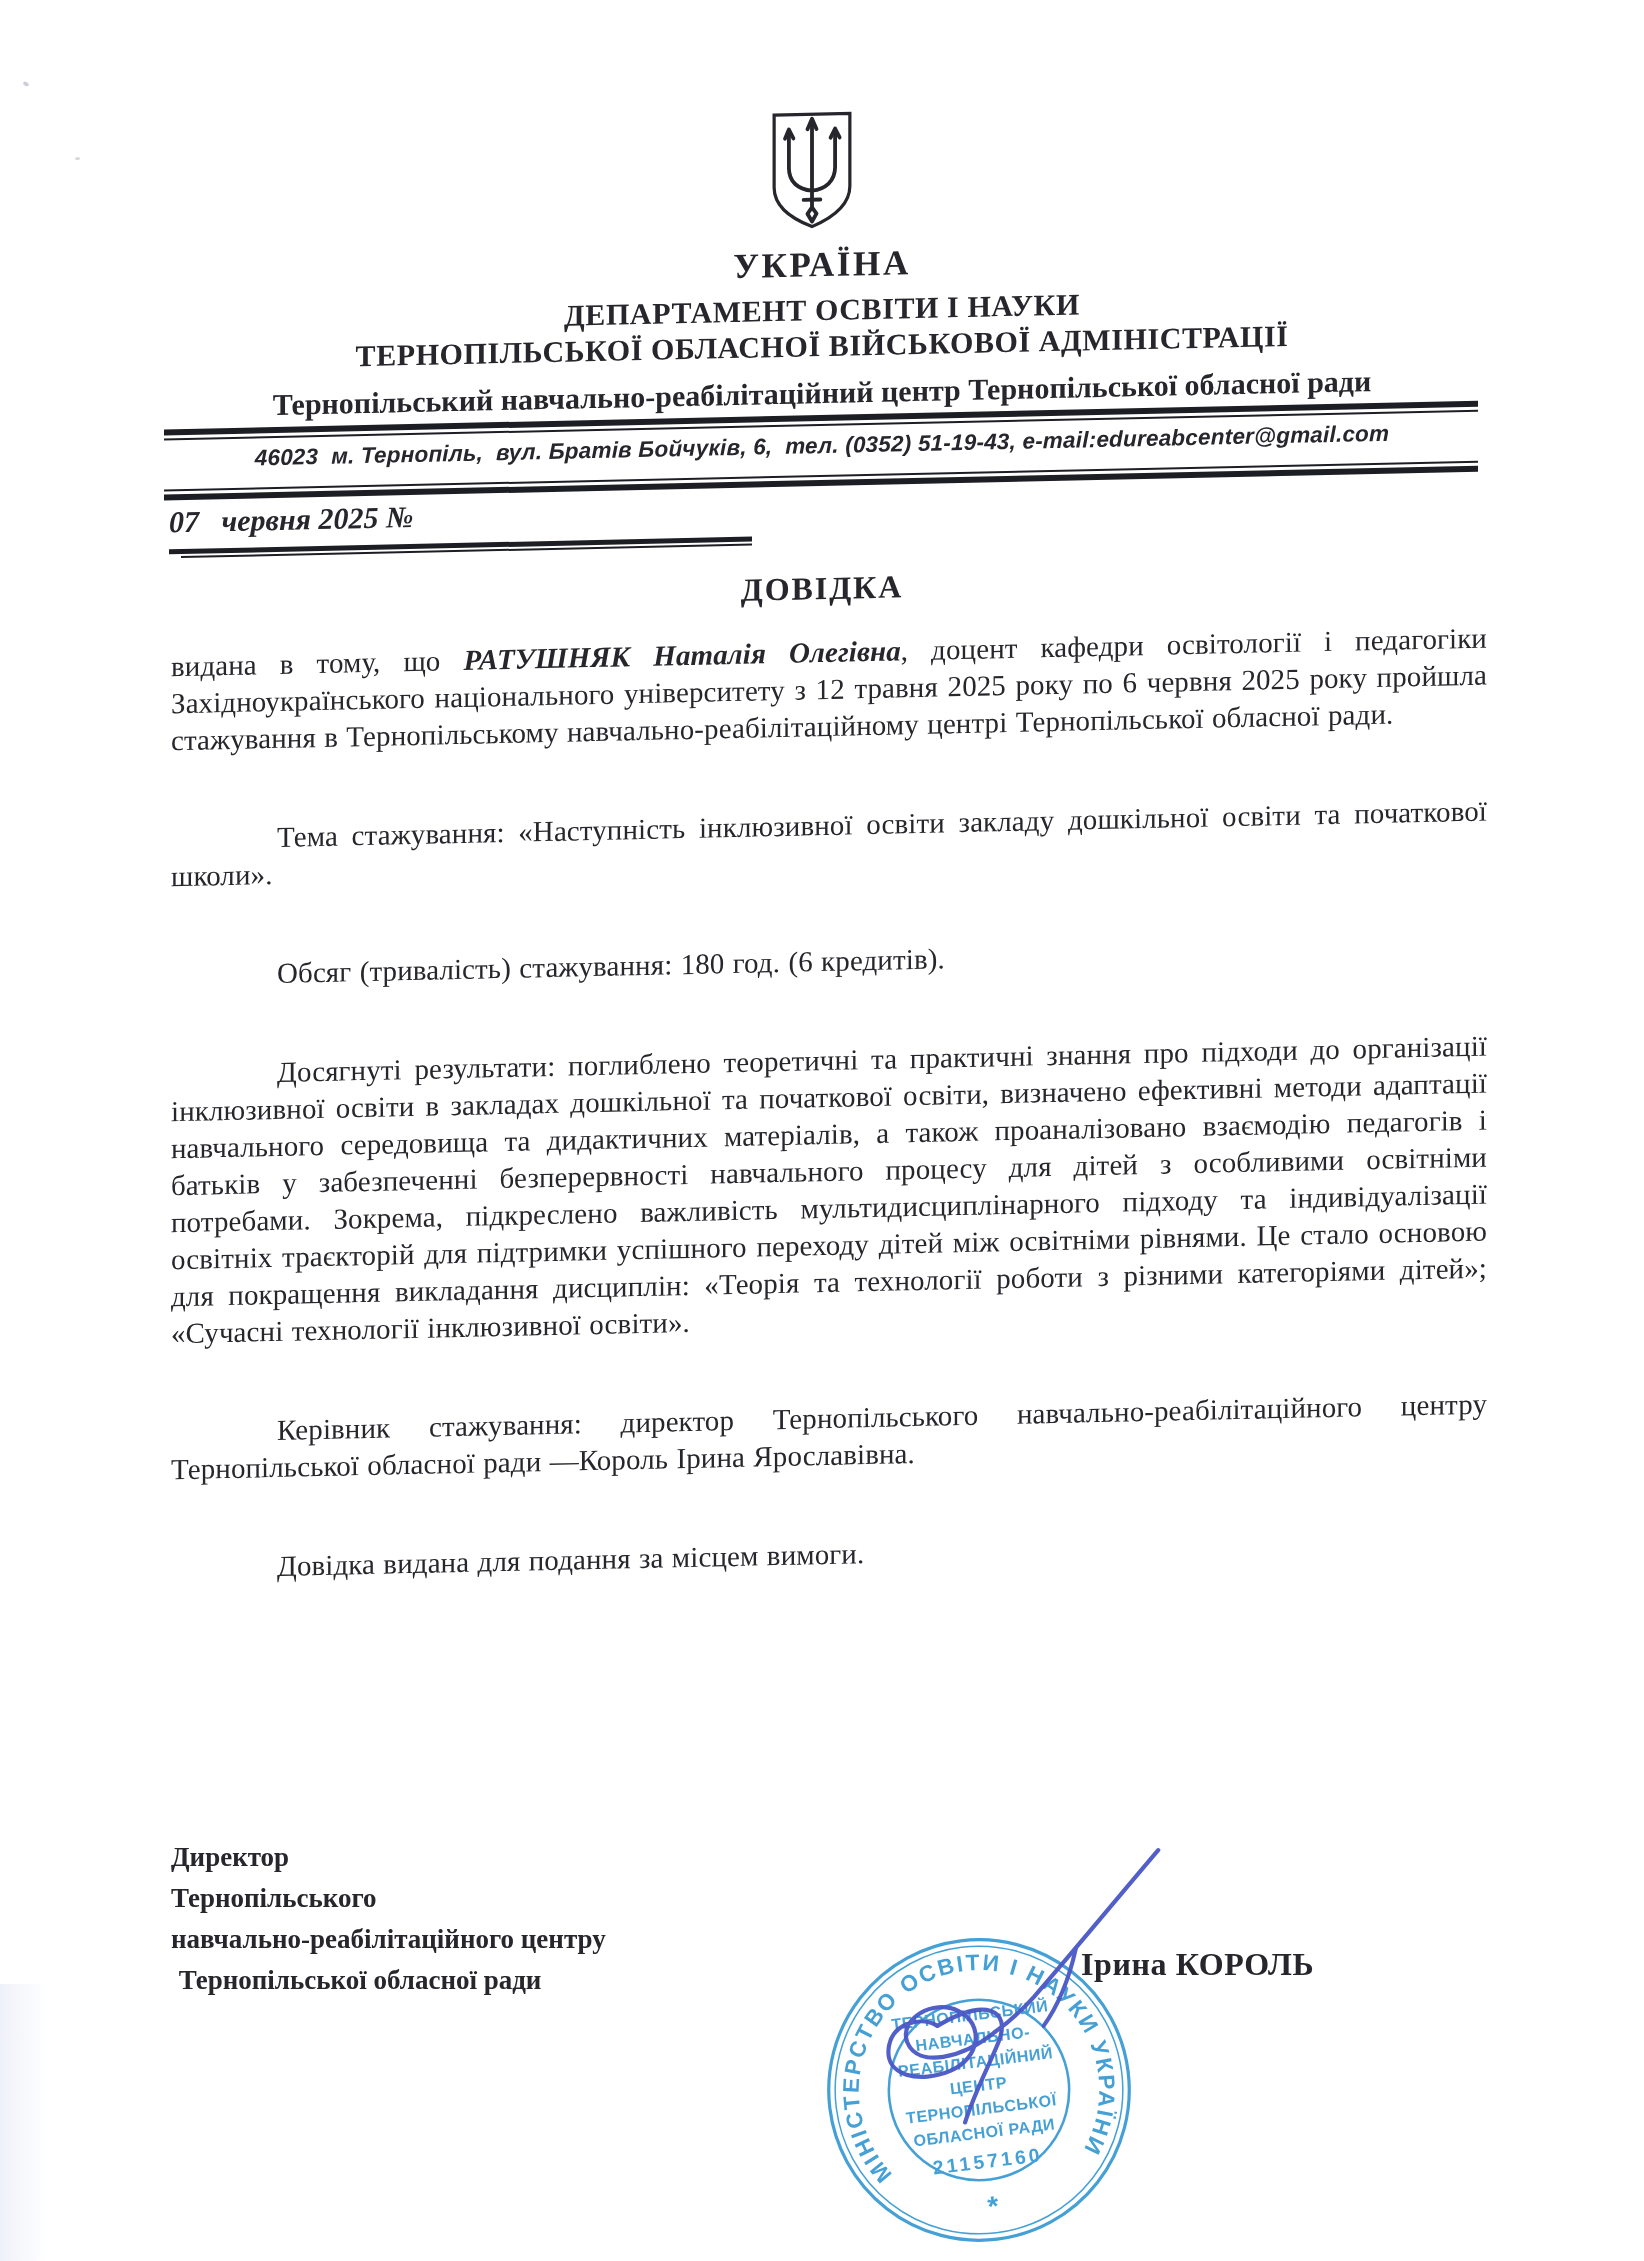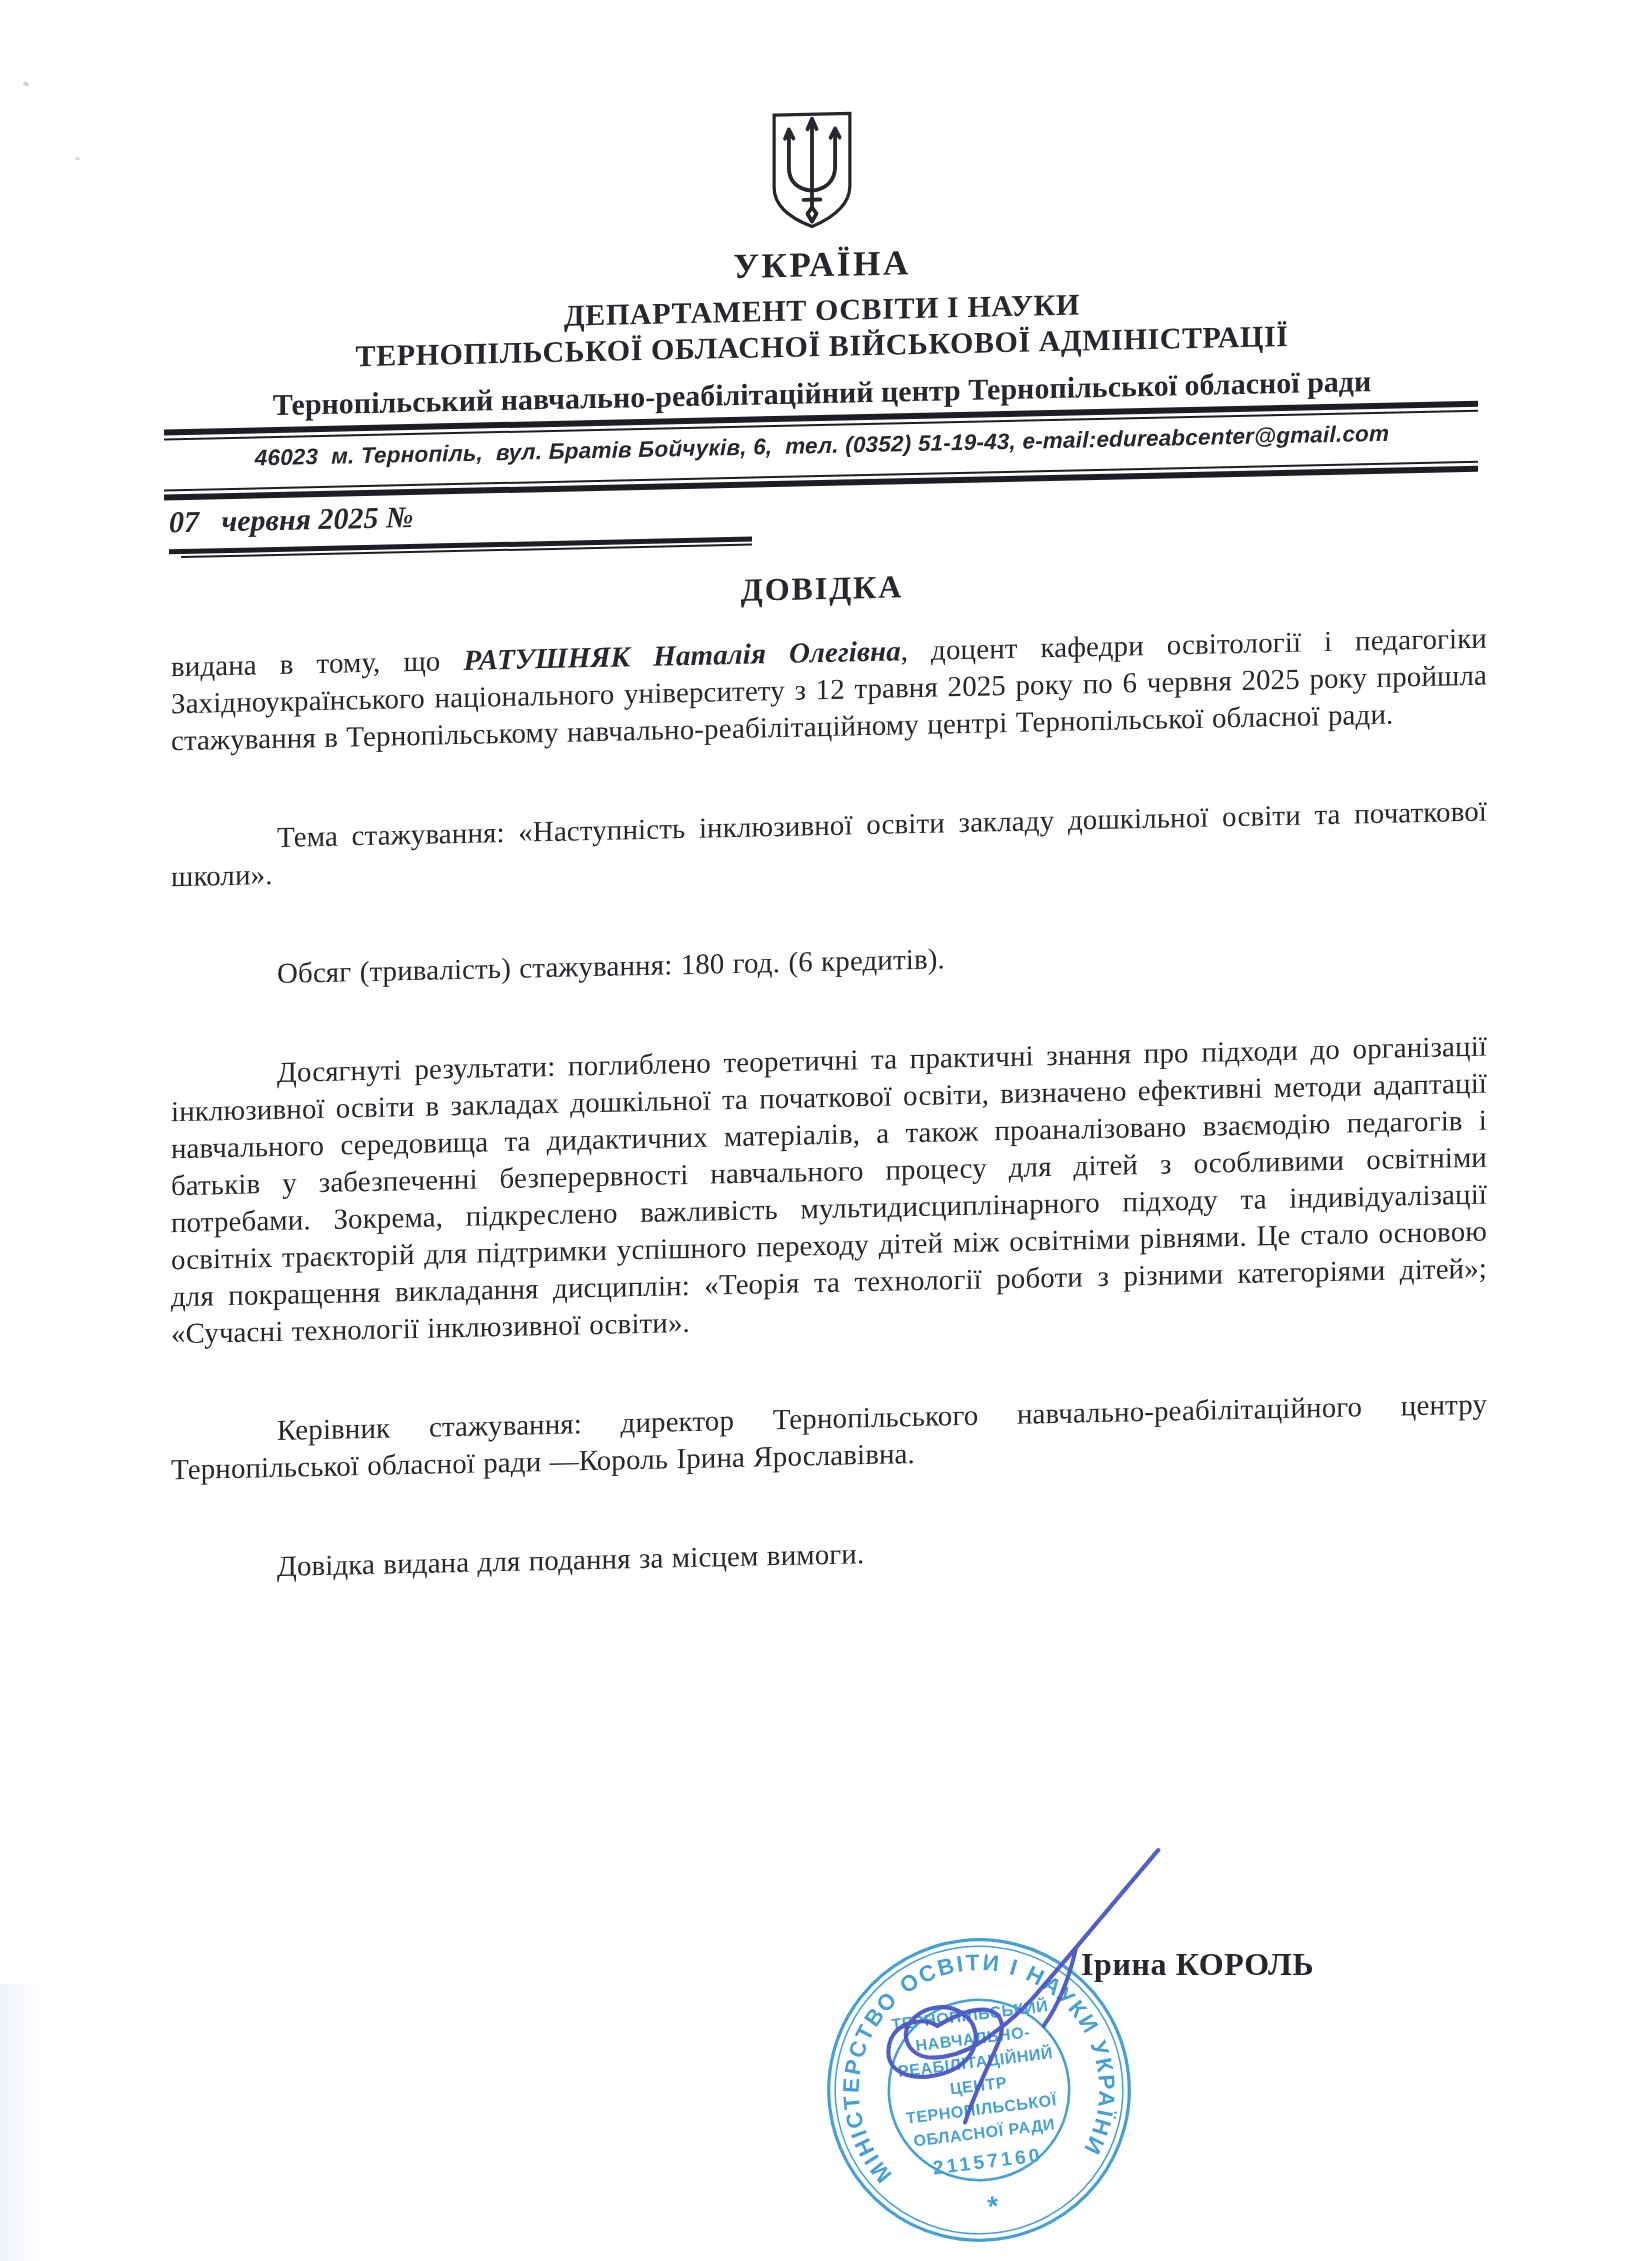--- a/index.html
+++ b/index.html
@@ -101,20 +101,26 @@
     <div class="abs bodytext">
       <p class="noindent"><span>видана в тому, що </span><span class="person-name">РАТУШНЯК Наталія Олегівна</span><span>, доцент кафедри освітології і педагогіки Західноукраїнського національного університету з 12 травня 2025 року по 6 червня 2025 року пройшла стажування в Тернопільському навчально-реабілітаційному центрі Тернопільської обласної ради.</span></p>
       <p>Тема стажування: «Наступність інклюзивної освіти закладу дошкільної освіти та початкової школи».</p>
       <p>Обсяг (тривалість) стажування: 180 год. (6 кредитів).</p>
       <p>Досягнуті результати: поглиблено теоретичні та практичні знання про підходи до організації інклюзивної освіти в закладах дошкільної та початкової освіти, визначено ефективні методи адаптації навчального середовища та дидактичних матеріалів, а також проаналізовано взаємодію педагогів і батьків у забезпеченні безперервності навчального процесу для дітей з особливими освітніми потребами. Зокрема, підкреслено важливість мультидисциплінарного підходу та індивідуалізації освітніх траєкторій для підтримки успішного переходу дітей між освітніми рівнями. Це стало основою для покращення викладання дисциплін: «Теорія та технології роботи з різними категоріями дітей»; «Сучасні технології інклюзивної освіти».</p>
       <p>Керівник стажування: директор Тернопільського навчально-реабілітаційного центру Тернопільської обласної ради —Король Ірина Ярославівна.</p>
       <p>Довідка видана для подання за місцем вимоги.</p>
     </div>
   </div>
 
+  <div class="abs sig-block">
+    <div>Директор</div>
+    <div>Тернопільського</div>
+    <div>навчально-реабілітаційного центру</div>
+    <div class="l4">Тернопільської обласної ради</div>
+  </div>
 
   <div class="abs sig-name">Ірина КОРОЛЬ</div>
 
   <svg class="abs stamp" viewBox="0 0 300 300">
     <circle class="stamp-ink-stroke" cx="150" cy="150" r="140" fill="none" stroke-width="3" stroke="#3598d2"></circle>
     <circle class="stamp-ink-stroke" cx="150" cy="150" r="134" fill="none" stroke-width="1.4" stroke="#3598d2"></circle>
     <circle class="stamp-ink-stroke" cx="150" cy="150" r="84" fill="none" stroke-width="2.4" stroke="#3598d2"></circle>
     <path id="stampArc" d="M 64,222 A 112 112 0 1 1 236,222" fill="none"></path>
     <text class="stamp-ink-fill" font-size="21" font-weight="700" letter-spacing="2" text-anchor="middle" fill="#3598d2">
       <textPath href="#stampArc" startOffset="50%">МІНІСТЕРСТВО ОСВІТИ І НАУКИ УКРАЇНИ</textPath>

